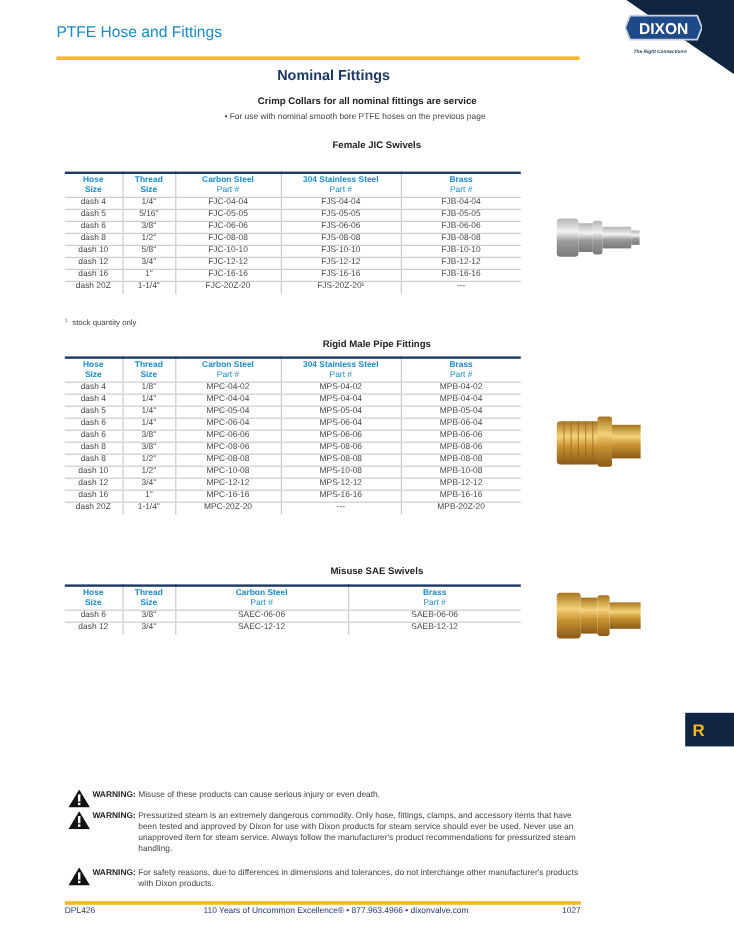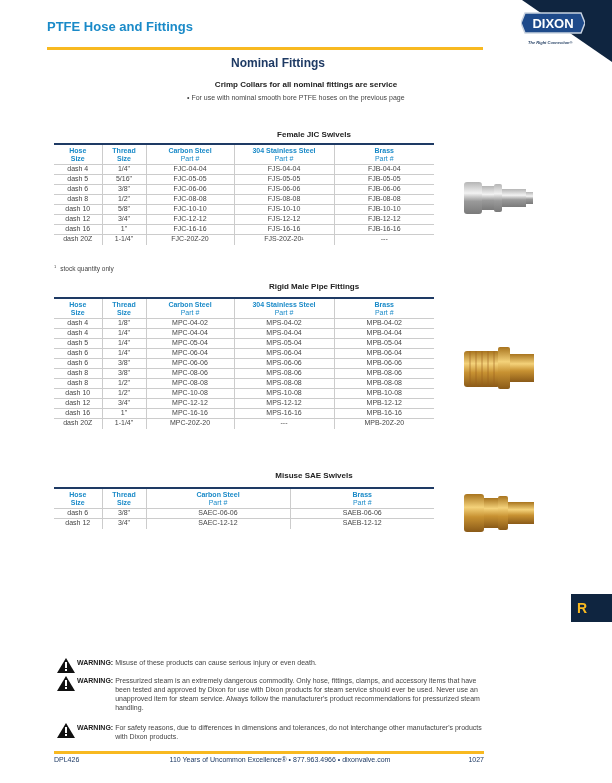--- a/index.html
+++ b/index.html
@@ -2,21 +2,21 @@
 <html><head>
 <meta charset="utf-8">
 <style>
   * { box-sizing: border-box; margin: 0; padding: 0; }
   body { width: 612px; height: 783px; background: #ffffff; position: relative; overflow: hidden;
          font-family: "Liberation Sans", sans-serif; color: #333; }
   .corner { position: absolute; right: 0; top: 0; width: 0; height: 0;
             border-top: 62px solid #0f2540; border-left: 90px solid transparent; }
   .logo { position: absolute; left: 521px; top: 9px; width: 64px; height: 28px; }
   .tagline { position: absolute; left: 528px; top: 40px; font-size: 4px; font-style: italic; color: #1e3a5f; font-weight: bold; }
-  .header-title { position: absolute; left: 47px; top: 19px; font-size: 13px; font-weight: bold; color: #1a8ac8; }
+  .header-title { position: absolute; left: 47px; top: 19px; font-size: 13px; font-weight: normal; color: #1a8ac8; }
   .yellow-rule { position: absolute; left: 47px; top: 47px; width: 436px; height: 3px; background: #f8b920; }
   .page-title { position: absolute; left: 0; width: 556px; top: 56px; text-align: center; font-size: 12px; font-weight: bold; color: #1e3a64; }
   .subtitle { position: absolute; left: 0; width: 612px; top: 80px; text-align: center; font-size: 8px; font-weight: bold; color: #222; }
   .bullet { position: absolute; left: 187px; top: 94px; font-size: 7px; color: #444; }
 
   .sec-title { position: absolute; font-size: 8px; font-weight: bold; color: #222; text-align: center; }
   table.spec { position: absolute; left: 54px; width: 380px; border-collapse: collapse; font-size: 7px; }
   table.spec thead tr { border-top: 2px solid #1e3a64; }
   table.spec th { color: #1a8ac8; font-weight: bold; text-align: center; line-height: 8px; padding-top: 2px; padding-bottom: 1px; border-left: 1px solid #ccc; }
   table.spec th .sub { font-weight: normal; }
@@ -47,21 +47,21 @@
 </svg>
 <div class="tagline">The Right Connection®</div>
 
 <div class="header-title">PTFE Hose and Fittings</div>
 <div class="yellow-rule"></div>
 
 <div class="page-title">Nominal Fittings</div>
 <div class="subtitle">Crimp Collars for all nominal fittings are service</div>
 <div class="bullet">• <span>For use with nominal smooth bore PTFE hoses on the previous page</span></div>
 
-<div class="sec-title" style="left:54px; width:520px; top:130px;">Female JIC Swivels</div>
+<div class="sec-title" style="left:54px; width:520px; top:116px;">Female JIC Swivels</div>
 <table class="spec" id="tbl-jic" style="top:143px;">
   <colgroup>
       <col style="width:48px">
       <col style="width:44px">
       <col style="width:88px">
       <col style="width:100px">
       <col style="width:100px">
     </colgroup>
   <thead>
       <tr>

